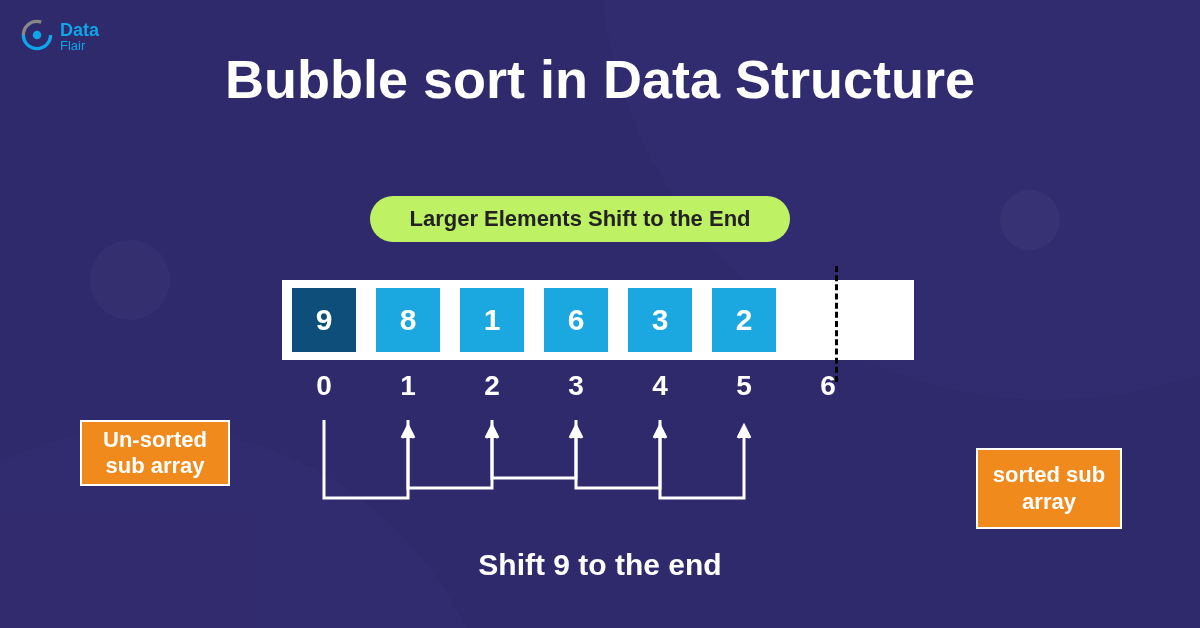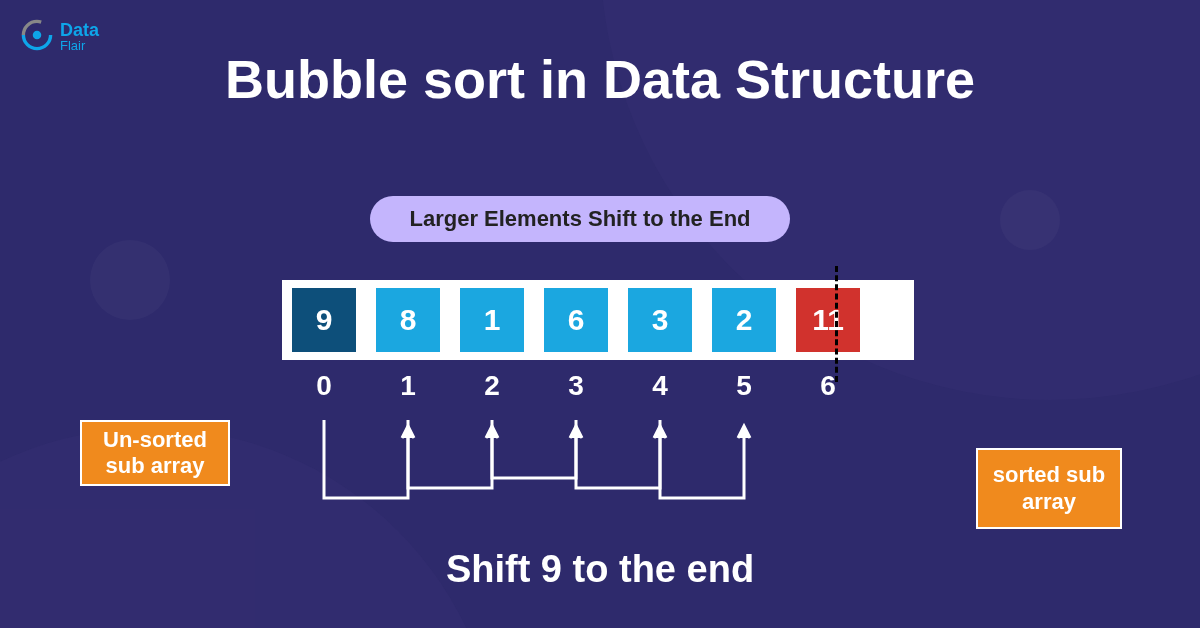--- a/index.html
+++ b/index.html
@@ -54,21 +54,21 @@
     color: #fff;
     font-size: 54px;
     font-weight: 700;
   }
   .pill {
     position: absolute;
     top: 196px;
     left: 370px;
     width: 420px;
     height: 46px;
-    background: #c4b5fd;
+    background: #bef264;
     border-radius: 24px;
     display: flex;
     align-items: center;
     justify-content: center;
     color: #222;
     font-size: 22px;
     font-weight: 600;
   }
   .array-bar {
     position: absolute;
@@ -152,21 +152,21 @@
     width: 540px;
     height: 110px;
   }
   .bottom-caption {
     position: absolute;
     top: 548px;
     left: 0;
     width: 100%;
     text-align: center;
     color: #fff;
-    font-size: 38px;
+    font-size: 30px;
     font-weight: 700;
   }
 </style>
 </head>
 <body>
 
 <div class="bg-wave" style="width:900px;height:900px;top:-500px;right:-300px;"></div>
 <div class="bg-wave" style="width:700px;height:700px;bottom:-500px;left:-200px;"></div>
 <div class="bg-circle" style="width:80px;height:80px;top:240px;left:90px;"></div>
 <div class="bg-circle" style="width:60px;height:60px;top:190px;left:1000px;"></div>
@@ -187,21 +187,20 @@
 
 <div class="pill">Larger Elements Shift to the End</div>
 
 <div class="array-bar">
   <div class="cell cell-dark">9</div>
   <div class="cell cell-blue">8</div>
   <div class="cell cell-blue">1</div>
   <div class="cell cell-blue">6</div>
   <div class="cell cell-blue">3</div>
   <div class="cell cell-blue">2</div>
-  <div class="cell cell-red">11</div>
 </div>
 
 <div class="divider"></div>
 
 <div class="indices">
   <div class="idx">0</div>
   <div class="idx">1</div>
   <div class="idx">2</div>
   <div class="idx">3</div>
   <div class="idx">4</div>

